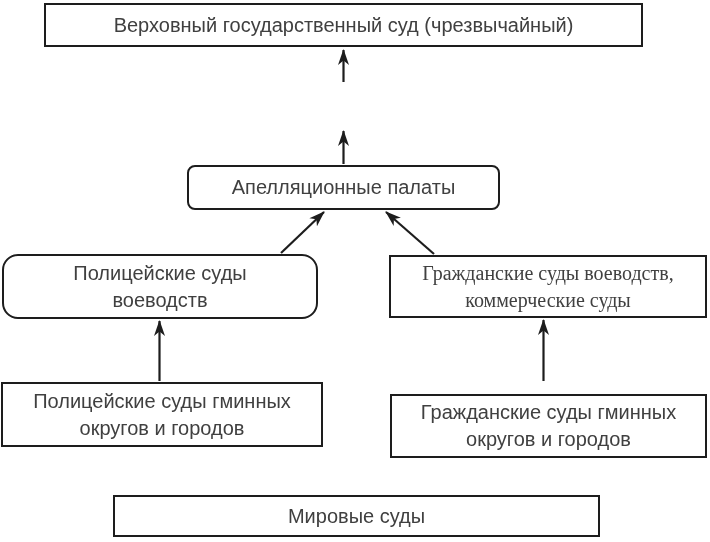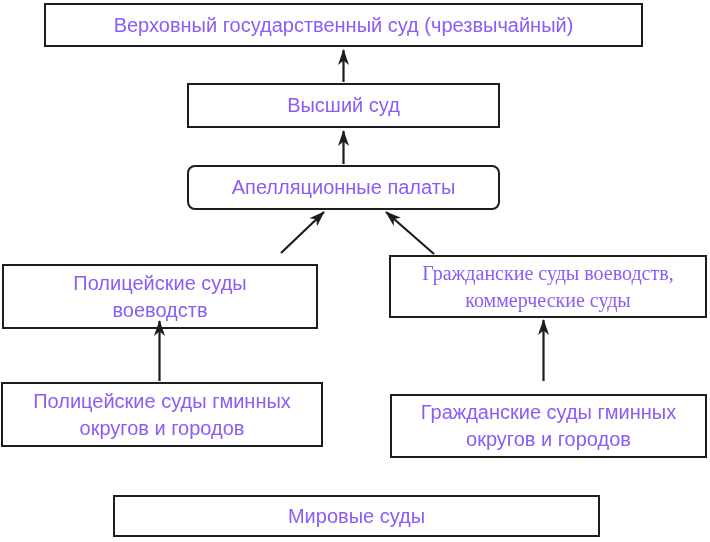--- a/index.html
+++ b/index.html
@@ -13,33 +13,33 @@
     height: 542px;
     background: #ffffff;
     font-family: "Liberation Sans", sans-serif;
     overflow: hidden;
   }
   .node {
     position: absolute;
     box-sizing: border-box;
     border: 2px solid #1d1d1d;
     background: #ffffff;
-    color: #8b5cf6;
+    color: #404040;
     font-size: 20px;
     line-height: 27px;
     display: flex;
     align-items: center;
     justify-content: center;
     text-align: center;
     white-space: pre-line;
   }
   #n-supreme      { left: 44px;  top: 3px;   width: 599px; height: 44px; }
   #n-higher       { left: 187px; top: 83px;  width: 313px; height: 45px; }
   #n-appellate    { left: 187px; top: 165px; width: 313px; height: 45px; border-radius: 8px; }
-  #n-police-voiv  { left: 2px;   top: 264px; width: 316px; height: 65px; }
+  #n-police-voiv  { left: 2px;   top: 254px; width: 316px; height: 65px; border-radius: 16px; }
   #n-civil-voiv   { left: 389px; top: 255px; width: 318px; height: 63px; font-family: Liberation Serif, serif; }
   #n-police-gmina { left: 1px;   top: 382px; width: 322px; height: 65px; }
   #n-civil-gmina  { left: 390px; top: 394px; width: 317px; height: 64px; }
   #n-magistrate   { left: 97px;  top: 495px; width: 487px; height: 42px; margin-left: 16px; }
   .arrow-layer {
     position: absolute;
     left: 0; top: 0;
     width: 710px; height: 542px;
     pointer-events: none;
   }
@@ -48,21 +48,20 @@
     stroke-width: 2.2;
   }
 </style>
 </head>
 <body>
 
 <div class="canvas">
 
   <div class="node" id="n-supreme">Верховный государственный суд (чрезвычайный)</div>
 
-  <div class="node" id="n-higher">Высший суд</div>
 
   <div class="node" id="n-appellate">Апелляционные палаты</div>
 
   <div class="node" id="n-police-voiv">Полицейские суды
 воеводств</div>
 
   <div class="node" id="n-civil-voiv">Гражданские суды воеводств,
 коммерческие суды</div>
 
   <div class="node" id="n-police-gmina">Полицейские суды гминных

